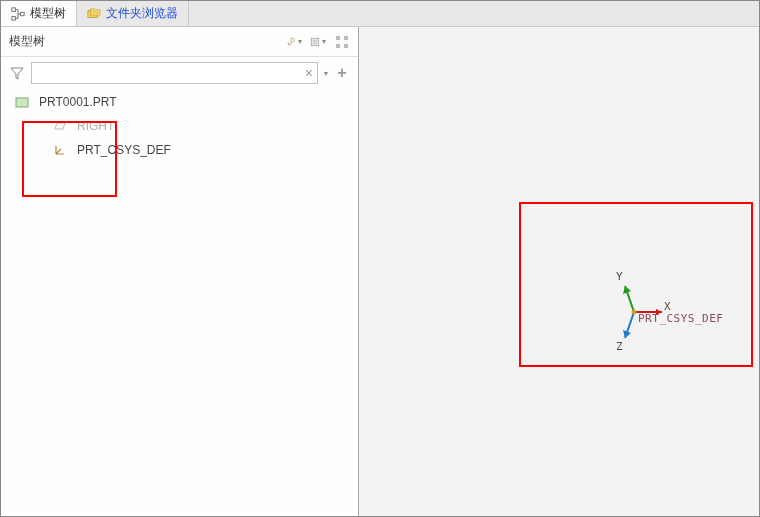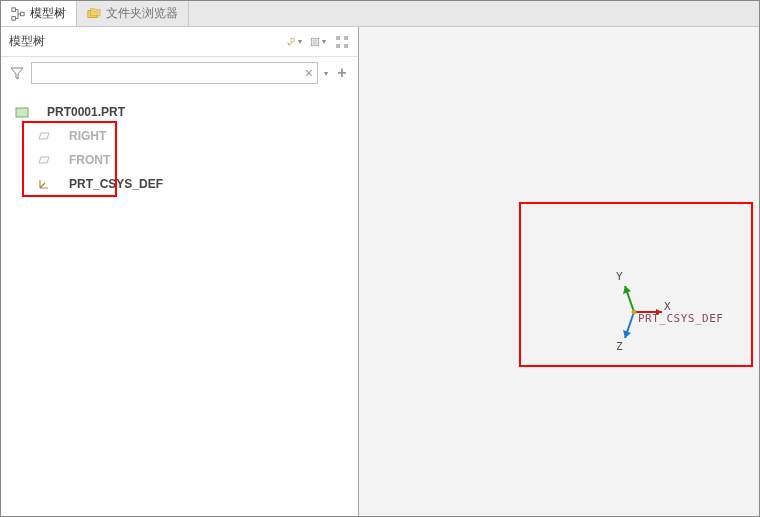--- a/index.html
+++ b/index.html
@@ -1,19 +1,19 @@
 <!DOCTYPE html>
 <html><head>
   <meta charset="utf-8">
   <style>
     * { margin: 0; padding: 0; box-sizing: border-box; font-family: "Microsoft YaHei", Arial, sans-serif; font-size: 12px; }
     body { background: #f0f0f0; width: 760px; height: 517px; overflow: hidden; position: relative; border: 1px solid #888; }
     
     .tabs-bar { display: flex; background: #e8e8e8; border-bottom: 1px solid #c8c8c8; height: 26px; }
-    .tab { display: flex; align-items: center; padding: 0 10px; gap: 5px; border-right: 1px solid #c8c8c8; cursor: pointer; color: #737373; }
+    .tab { display: flex; align-items: center; padding: 0 10px; gap: 5px; border-right: 1px solid #c8c8c8; cursor: pointer; color: #1d4ed8; }
     .tab.active { background: #fefefe; color: #333; }
     .tab-icon { width: 14px; height: 14px; display: inline-block; }
     
     .panel-wrap { display: flex; height: calc(100% - 26px); }
     .left-panel { width: 358px; background: #fefefe; border-right: 1px solid #a8a8a8; display: flex; flex-direction: column; }
     
     .toolbar-row { display: flex; align-items: center; justify-content: space-between; height: 30px; padding: 0 8px; border-bottom: 1px solid #e0e0e0; }
     .toolbar-left { display: flex; align-items: center; gap: 6px; }
     .toolbar-right { display: flex; align-items: center; gap: 8px; }
     .toolbar-label { color: #444; }
@@ -21,22 +21,22 @@
     .tb-icon.down::after { content: "▾"; font-size: 8px; margin-left: 2px; color: #888; }
     
     .filter-row { display: flex; align-items: center; height: 32px; padding: 0 8px; gap: 6px; }
     .filter-input { flex: 1; height: 22px; border: 1px solid #c0c0c0; padding: 0 22px 0 6px; background: #fff; position: relative; }
     .filter-wrap { flex: 1; position: relative; display: flex; }
     .filter-clear { position: absolute; right: 5px; top: 50%; transform: translateY(-50%); color: #999; font-size: 14px; cursor: pointer; }
     .funnel { width: 16px; height: 16px; }
     .dropdown-arrow { color: #888; font-size: 8px; cursor: pointer; }
     
     .tree { padding: 6px 0; flex: 1; overflow: auto; }
-    .tree-node { display: flex; align-items: flex-end; height: 24px; padding-left: 14px; gap: 18px; cursor: pointer; font-weight: bold; }
-    .tree-node.child { padding-left: 36px; }
+    .tree-node { display: flex; align-items: flex-start; height: 24px; padding-left: 14px; gap: 10px; cursor: pointer; }
+    .tree-node.child { padding-left: 52px; }
     .tree-node .label { color: #444; }
     .tree-node.dim .label { color: #b0b0b0; }
     .node-icon { width: 14px; height: 14px; display: inline-block; }
     
     .red-annot-tree { position: absolute; border: 2px solid #ff0000; left: 21px; top: 120px; width: 95px; height: 76px; pointer-events: none; }
 
     .viewport { flex: 1; background: #f3f3f3; position: relative; }
     .red-annot-view { position: absolute; border: 2px solid #ff0000; left: 160px; top: 175px; width: 234px; height: 165px; pointer-events: none; }
     .csys { position: absolute; left: 235px; top: 245px; }
     .csys-label { position: absolute; color: #8a4a5a; font-size: 11px; letter-spacing: 0.5px; font-family: monospace; }
@@ -123,28 +123,20 @@
         <span class="label">PRT0001.PRT</span>
       </div>
       <div class="tree-node child dim">
         <span class="node-icon">
           <svg viewBox="0 0 14 14">
               <path d="M2 10 L4 4 L12 4 L10 10 Z" fill="none" stroke="#bbb"></path>
             </svg>
         </span>
         <span class="label">RIGHT</span>
       </div>
-      <div class="tree-node child dim">
-        <span class="node-icon">
-          <svg viewBox="0 0 14 14">
-              <path d="M2 10 L4 4 L12 4 L10 10 Z" fill="none" stroke="#bbb"></path>
-            </svg>
-        </span>
-        <span class="label">FRONT</span>
-      </div>
       <div class="tree-node child">
         <span class="node-icon">
           <svg viewBox="0 0 14 14">
               <path d="M3 11 L3 3 M3 11 L11 11 M3 11 L8 6" fill="none" stroke="#b8863a" stroke-width="1.2"></path>
             </svg>
         </span>
         <span class="label">PRT_CSYS_DEF</span>
       </div>
     </div>
     <div class="red-annot-tree"></div>

